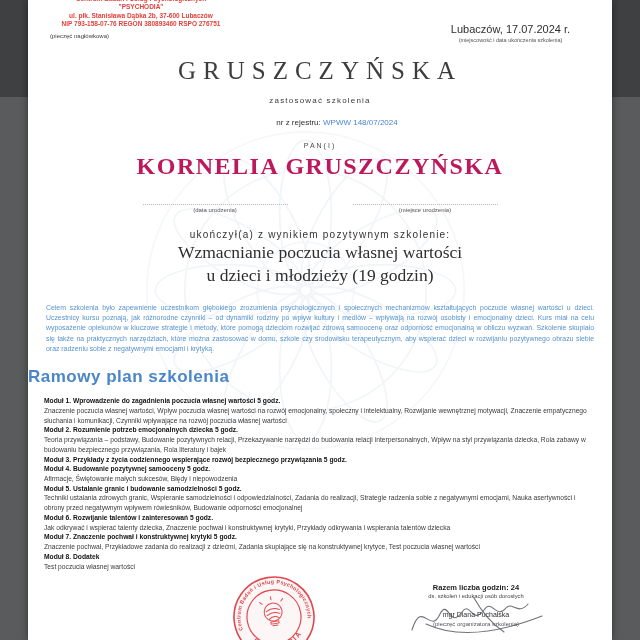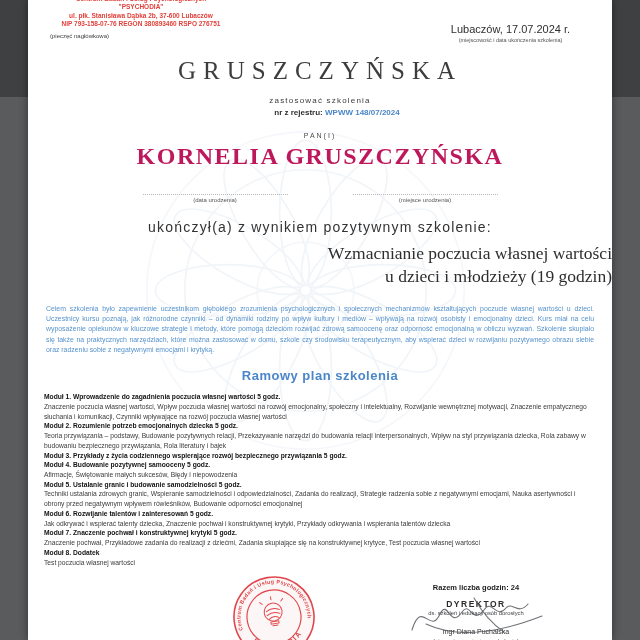--- a/index.html
+++ b/index.html
@@ -29,36 +29,36 @@
   .org-block{margin-top:-5px;width:210px;text-align:center;color:#e2403a;font-weight:bold;font-size:6.5px;line-height:1.28;}
   .org-caption{text-align:left;margin:5px 0 0 14px;color:#3c3c3c;font-size:6px;font-weight:normal;}
   .date-block{margin-top:23px;width:175px;text-align:center;}
   .date-line{font-size:11px;color:#2f2f2f;}
   .date-caption{font-size:5.5px;color:#555;margin-top:2px;}
 
   
   .cert-title{margin-top:14px;text-align:center;font-family:"Liberation Serif",serif;font-size:25px;
     letter-spacing:7px;color:#3d3d3d;font-weight:normal;}
   .cert-sub{margin-top:11px;text-align:center;font-size:8px;letter-spacing:1.2px;color:#3a3a3a;}
-  .registry{margin-top:3px;text-align:center;font-size:8px;font-weight:bold;padding-left:34px;}
+  .registry{margin-top:13px;text-align:center;font-size:8px;font-weight:normal;padding-left:34px;}
   .registry .lab{color:#2f2f2f;}
   .registry .val{color:#4a86c8;}
   .salutation{margin-top:15px;text-align:center;font-size:7px;letter-spacing:2px;color:#4a4a4a;}
   .name{margin-top:4px;text-align:center;font-family:"Liberation Serif",serif;font-size:24px;font-weight:bold;
     letter-spacing:1.5px;color:#be185d;}
 
   .birth-row{margin:24px auto 0;width:420px;display:flex;justify-content:space-around;}
   .birth-cell{width:145px;text-align:center;font-size:6px;color:#555;border-top:1px dotted #b9b9b9;padding-top:2px;}
 
-  .completed{margin-top:16px;text-align:center;font-size:14px;letter-spacing:1.2px;color:#333;}
-  .course-title{margin-top:7px;text-align:right;font-family:"Liberation Serif",serif;font-size:17.5px;color:#2e2e2e;line-height:1.3;}
+  .completed{margin-top:16px;text-align:center;font-size:10px;letter-spacing:1.2px;color:#333;}
+  .course-title{margin-top:1px;text-align:center;font-family:"Liberation Serif",serif;font-size:17.5px;color:#2e2e2e;line-height:1.3;}
 
   .course-desc{margin:16px 18px 0;text-align:justify;font-size:6.9px;line-height:1.5;color:#5692cc;}
 
-  .plan-heading{margin-top:13px;text-align:center;font-size:13px;font-weight:bold;color:#4a86c8;letter-spacing:.5px;}
+  .plan-heading{margin-top:13px;text-align:left;font-size:17px;font-weight:bold;color:#4a86c8;letter-spacing:.5px;}
 
   .modules{margin:9px 16px 0;font-size:6.7px;line-height:1.45;color:#3a3a3a;}
   .module-title{font-weight:bold;color:#121212;}
   .module-desc:empty{display:none;}
 
   
   .stamp{position:absolute;left:200px;top:571px;width:92px;height:92px;transform:rotate(-10deg);z-index:3;}
   .footer-right{position:absolute;right:26px;top:583px;width:220px;text-align:center;z-index:3;}
   .total-hours{font-size:7.5px;font-weight:bold;color:#1c1c1c;}
   .director-title{margin-top:7px;font-size:8.5px;font-weight:bold;letter-spacing:1.5px;color:#2a2a2a;}
@@ -197,21 +197,20 @@
       <path d="M42,50.5 h8 v2.2 h-8 z"></path>
       <path d="M43.5,54.5 h5"></path>
       <path d="M46,28.5 v-3"></path>
       <path d="M36.5,31.5 l-2.2,-2.2"></path>
       <path d="M55.5,31.5 l2.2,-2.2"></path>
     </g>
   </svg>
 
   <div class="footer-right">
     <div class="total-hours">Razem liczba godzin: 24</div>
-    <div class="director-title">DYREKTOR</div>
     <div class="director-sub">ds. szkoleń i edukacji osób dorosłych</div>
     <div class="director-name">mgr Diana Puchalska</div>
     <div class="stamp-caption">(pieczęć organizatora szkolenia)</div>
   </div>
 
   <svg class="signature" viewBox="0 0 150 52">
     <g fill="none" stroke="#4b5056" stroke-width="1.1" opacity="0.8" stroke-linecap="round">
       <path d="M8 40 C 18 8, 26 46, 36 24 C 44 8, 46 40, 58 22 C 66 10, 68 36, 80 20 C 88 8, 92 30, 102 18 C 108 11, 114 26, 124 14"></path>
       <path d="M22 34 C 52 48, 92 44, 138 26"></path>
       <path d="M70 8 C 78 22, 88 34, 100 42"></path>

